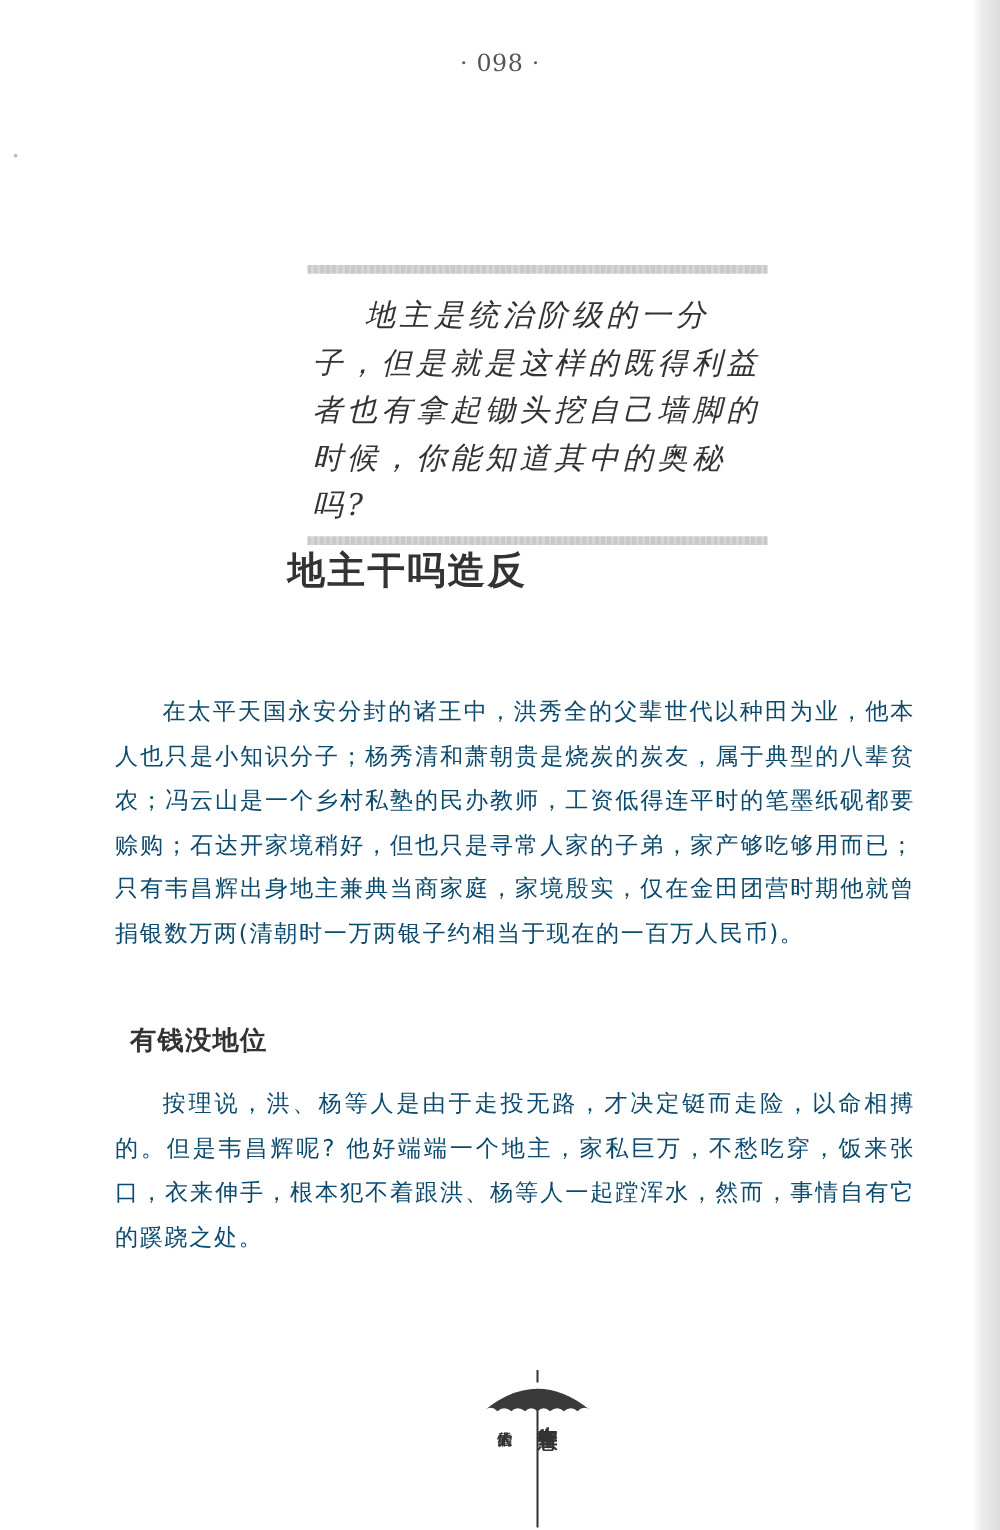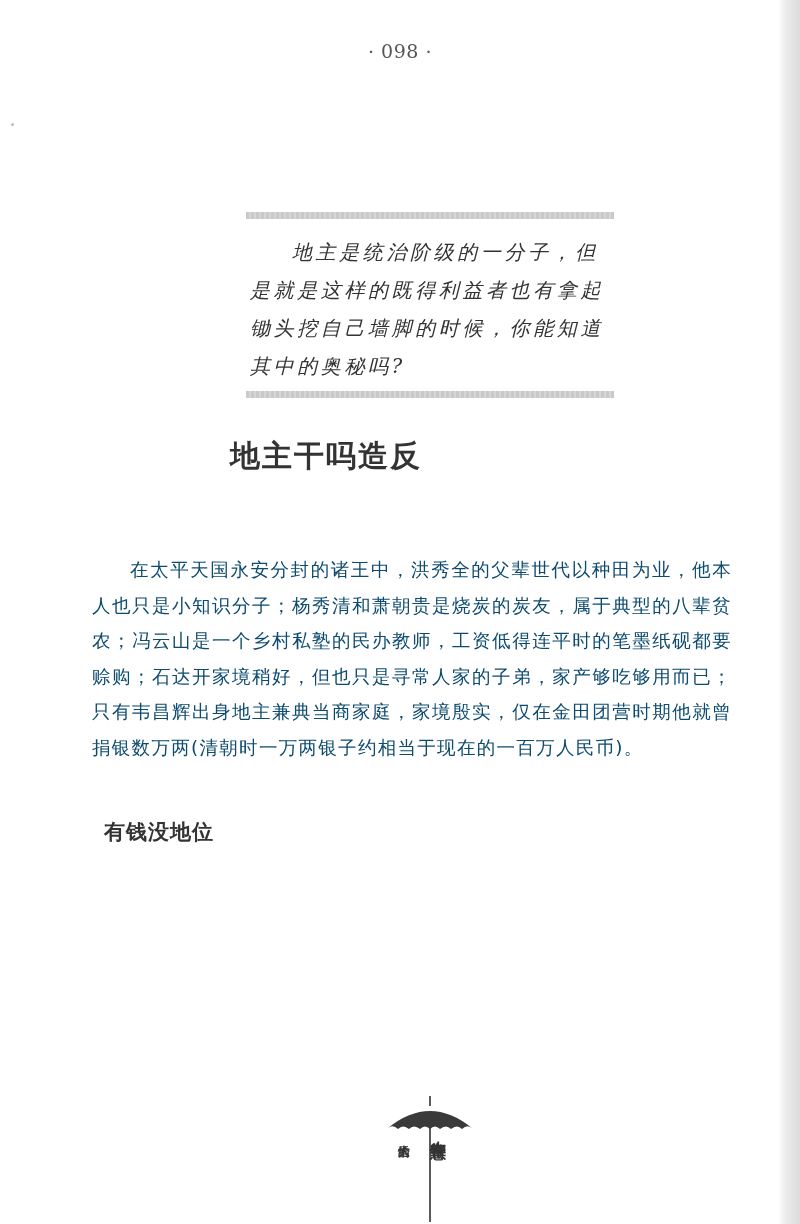--- a/index.html
+++ b/index.html
@@ -53,21 +53,21 @@
     .quote-rule {
       height: 7px;
       background: repeating-linear-gradient(90deg, #c9c9c9 0px, #c9c9c9 3px, #d6d6d6 3px, #d6d6d6 5px);
     }
     .quote-rule.bottom { margin-top: 6px; }
     .quote-text {
       margin: 0;
       padding: 14px 4px 0 4px;
       font-family: "DejaVu Serif", serif;
       font-style: italic;
-      font-size: 20px;
+      font-size: 24px;
       line-height: 38px;
       letter-spacing: 3.6px;
       color: #333333;
       text-indent: 42px;
     }
     .chapter-title {
       position: absolute;
       top: 436px;
       left: 0; width: 652px;
       text-align: center;
@@ -153,20 +153,21 @@
     <p class="quote-text">地主是统治阶级的一分子，但是就是这样的既得利益者也有拿起锄头挖自己墙脚的时候，你能知道其中的奥秘吗?</p>
     <div class="quote-rule bottom"></div>
   </div>
 
   <h1 class="chapter-title">地主干吗造反</h1>
 
   <p class="para para-1">在太平天国永安分封的诸王中，洪秀全的父辈世代以种田为业，他本人也只是小知识分子；杨秀清和萧朝贵是烧炭的炭友，属于典型的八辈贫农；冯云山是一个乡村私塾的民办教师，工资低得连平时的笔墨纸砚都要赊购；石达开家境稍好，但也只是寻常人家的子弟，家产够吃够用而已；只有韦昌辉出身地主兼典当商家庭，家境殷实，仅在金田团营时期他就曾捐银数万两(清朝时一万两银子约相当于现在的一百万人民币)。</p>
 
   <h2 class="section-heading">有钱没地位</h2>
 
+  <p class="para para-2">按理说，洪、杨等人是由于走投无路，才决定铤而走险，以命相搏的。但是韦昌辉呢? 他好端端一个地主，家私巨万，不愁吃穿，饭来张口，衣来伸手，根本犯不着跟洪、杨等人一起蹚浑水，然而，事情自有它的蹊跷之处。</p>
 
   <div class="footer-logo">
     <svg class="umbrella-svg" width="92" height="130" viewBox="0 0 92 130">
 
       <line x1="46" y1="2" x2="46" y2="12" stroke="#333" stroke-width="1.6"></line>
 
       <path d="M4 34 Q46 0 88 34 Q83 30 78 35 Q73 30 67 35 Q62 30 56 35 Q51 30 46 35 Q41 30 36 35 Q30 30 25 35 Q19 30 14 35 Q9 30 4 34 Z" fill="#3a3a3a"></path>
 
       <line x1="46" y1="34" x2="46" y2="128" stroke="#333" stroke-width="1.6"></line>
     </svg>

